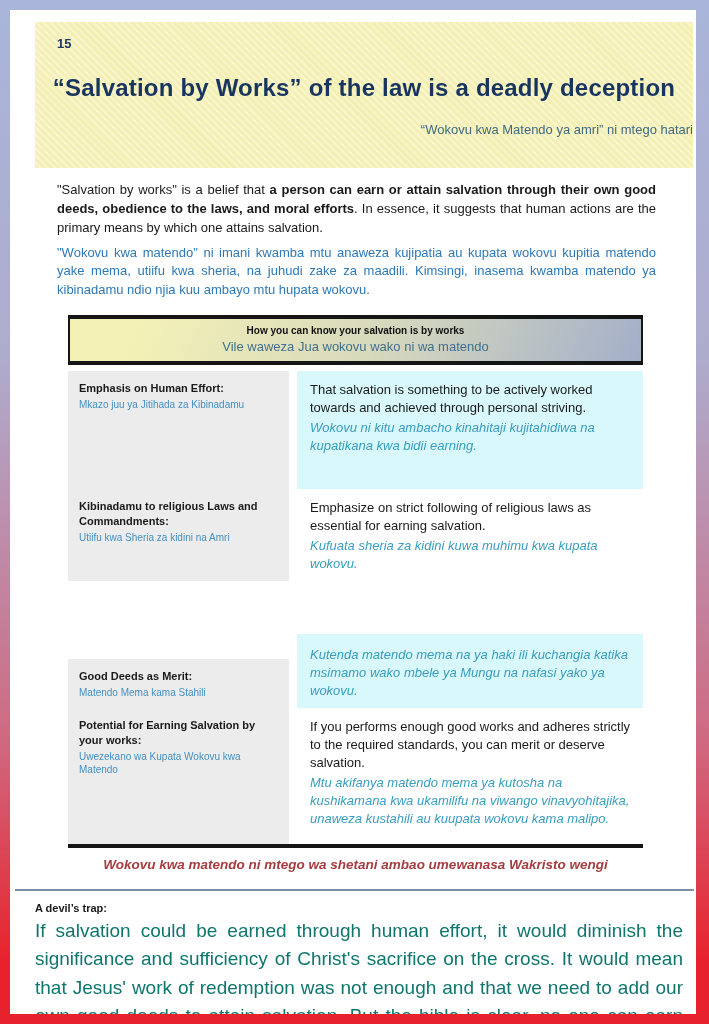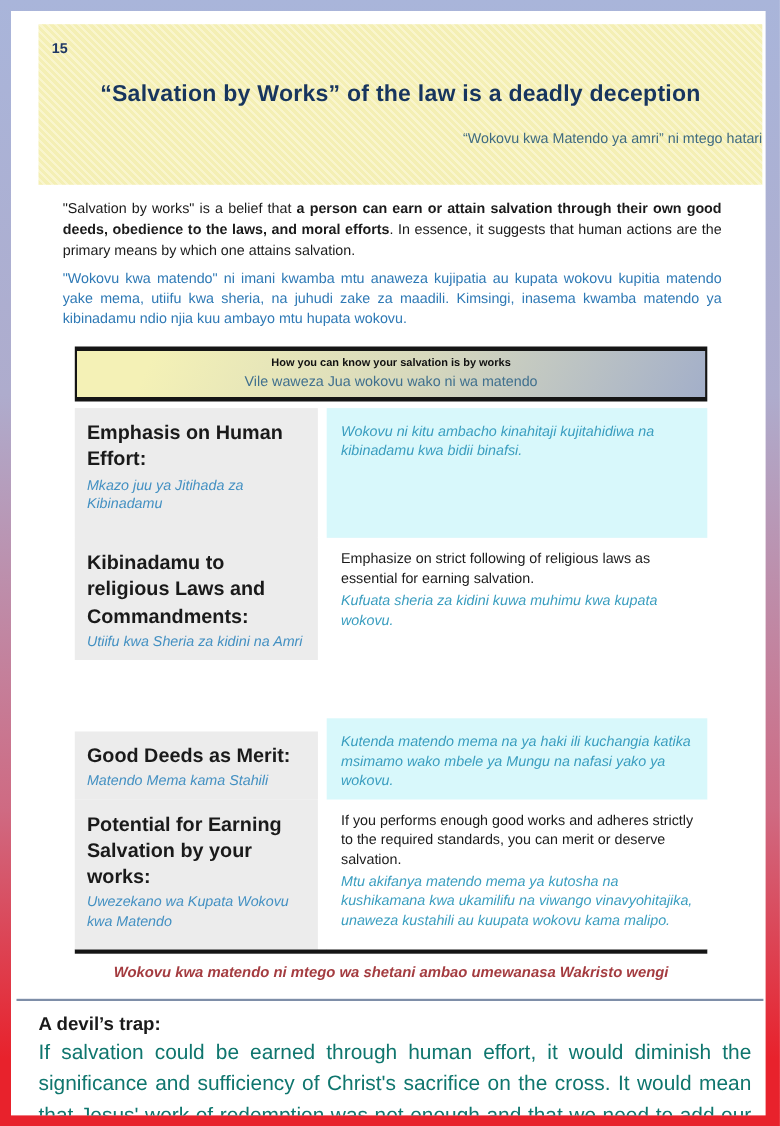--- a/index.html
+++ b/index.html
@@ -12,26 +12,26 @@
   .page{
     position:absolute;left:10px;top:10px;right:13px;bottom:10px;
     background:#ffffff;overflow:hidden;
   }
   
   .banner{
     position:relative;margin:12px 3px 0 25px;height:146px;
     background:repeating-linear-gradient(45deg,#f4efb4 0px,#f4efb4 3px,#f9f5cd 3px,#f9f5cd 5px);
   }
   .page-number{
-    position:absolute;left:12px;top:14px;
+    position:absolute;left:22px;top:14px;
     font-size:13px;color:#1f3864;font-weight:bold;
   }
   .banner-title{
     padding-top:52px;text-align:center;
-    font-size:21px;font-weight:bold;color:#17355e;
+    font-size:24px;font-weight:bold;color:#17355e;
     letter-spacing:0.2px;
   }
   .banner-subtitle{
     margin-top:20px;text-align:right;
     font-size:13px;color:#3f6b80;
   }
   
   .intro{margin:13px 40px 0 47px;}
   .intro p{margin:0 0 6px 0;font-size:13px;line-height:1.45;text-align:justify;color:#1a1a1a;}
   .intro p.sw{color:#2e79b5;}
@@ -53,33 +53,33 @@
   .row:nth-child(4){min-height:136px;}
   .cell-left{
     width:198px;flex:0 0 198px;background:#ececec;
     padding:10px 12px 8px 11px;
   }
   .gap{width:8px;flex:0 0 8px;background:#ffffff;}
   .cell-right{
     flex:1;padding:10px 12px 8px 13px;background:#ffffff;
   }
   .row:nth-child(odd) .cell-right{background:#d8f8fb;}
-  .cell-title{font-size:18px;font-weight:bold;color:#1a1a1a;line-height:1.35;}
-  .cell-sub{font-size:13px;font-style:italic;color:#4390c2;line-height:1.35;margin-top:2px;}
+  .cell-title{font-size:11px;font-weight:bold;color:#1a1a1a;line-height:1.35;}
+  .cell-sub{font-size:10px;color:#4390c2;line-height:1.35;margin-top:2px;}
   .cell-text{font-size:13px;color:#1a1a1a;line-height:1.38;}
   .cell-text-sw{font-size:13px;font-style:italic;color:#399dbf;line-height:1.38;margin-top:2px;}
   
   .caption{
     margin:9px 53px 0 58px;text-align:center;
     font-size:13.5px;font-style:italic;font-weight:600;color:#a43c40;
   }
   
   .divider{margin:17px 2px 0 5px;border:none;border-top:2px solid #7e8ea8;height:0;}
   .footer{margin:11px 13px 0 25px;}
-  .footer-heading{font-size:17px;font-weight:bold;color:#1a1a1a;}
+  .footer-heading{font-size:11px;font-weight:bold;color:#1a1a1a;}
   .footer-text{margin-top:3px;font-size:19px;line-height:1.5;text-align:justify;color:#0f766e;}
 </style>
 </head>
 <body>
 
 <div class="page">
 
   <div class="banner">
     <div class="page-number">15</div>
     <div class="banner-title">“Salvation by Works” of the law is a deadly deception</div>
@@ -98,21 +98,22 @@
     </div>
     <div class="tbl-body">
 
       <div class="row">
         <div class="cell-left">
           <div class="cell-title">Emphasis on Human Effort:</div>
           <div class="cell-sub">Mkazo juu ya Jitihada za Kibinadamu</div>
         </div>
         <div class="gap"></div>
         <div class="cell-right">
-          <div class="cell-text-sw">Wokovu ni kitu ambacho kinahitaji kujitahidiwa na kibinadamu kwa bidii binafsi.</div>
+          <div class="cell-text">That salvation is something to be actively worked towards and achieved through personal striving.</div>
+          <div class="cell-text-sw">Wokovu ni kitu ambacho kinahitaji kujitahidiwa na kupatikana kwa bidii earning.</div>
         </div>
       </div>
 
       <div class="row">
         <div class="cell-left">
           <div class="cell-title">Kibinadamu to religious Laws and Commandments:</div>
           <div class="cell-sub">Utiifu kwa Sheria za kidini na Amri</div>
         </div>
         <div class="gap"></div>
         <div class="cell-right">

